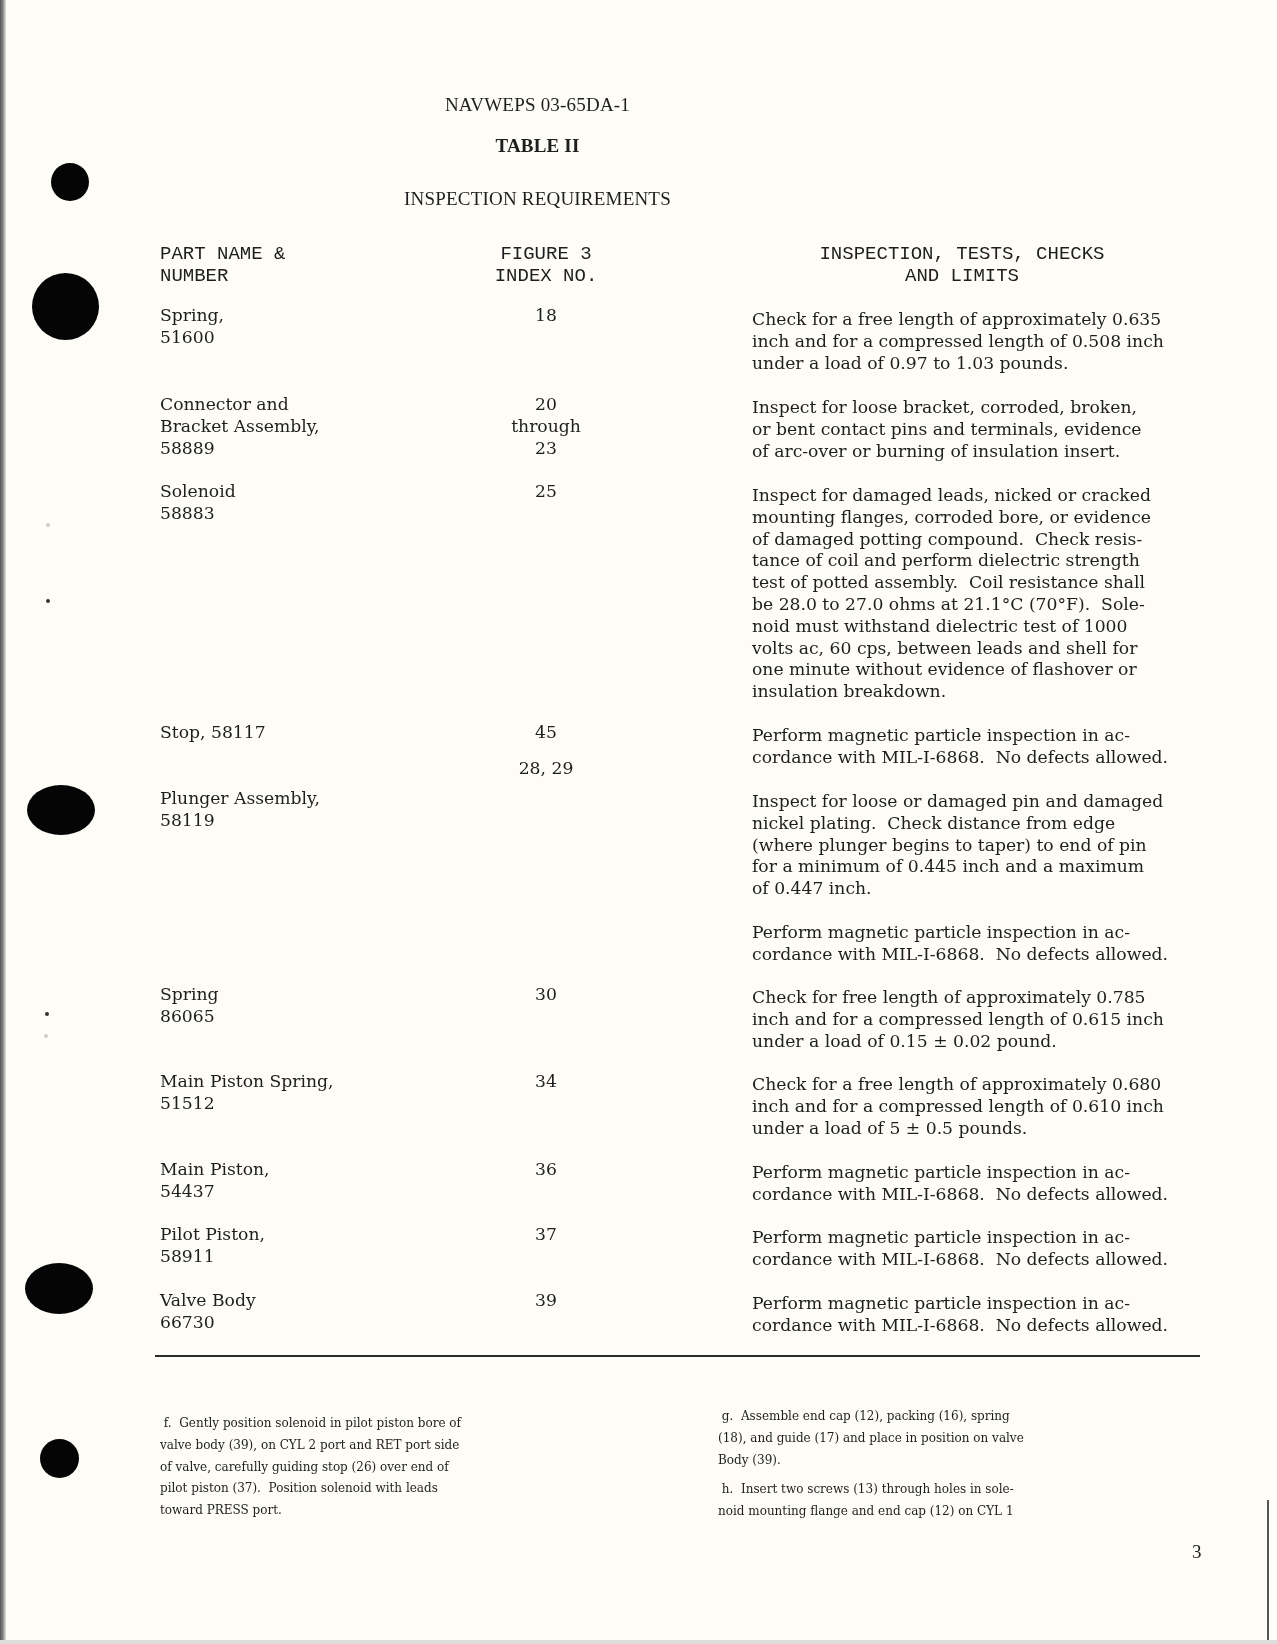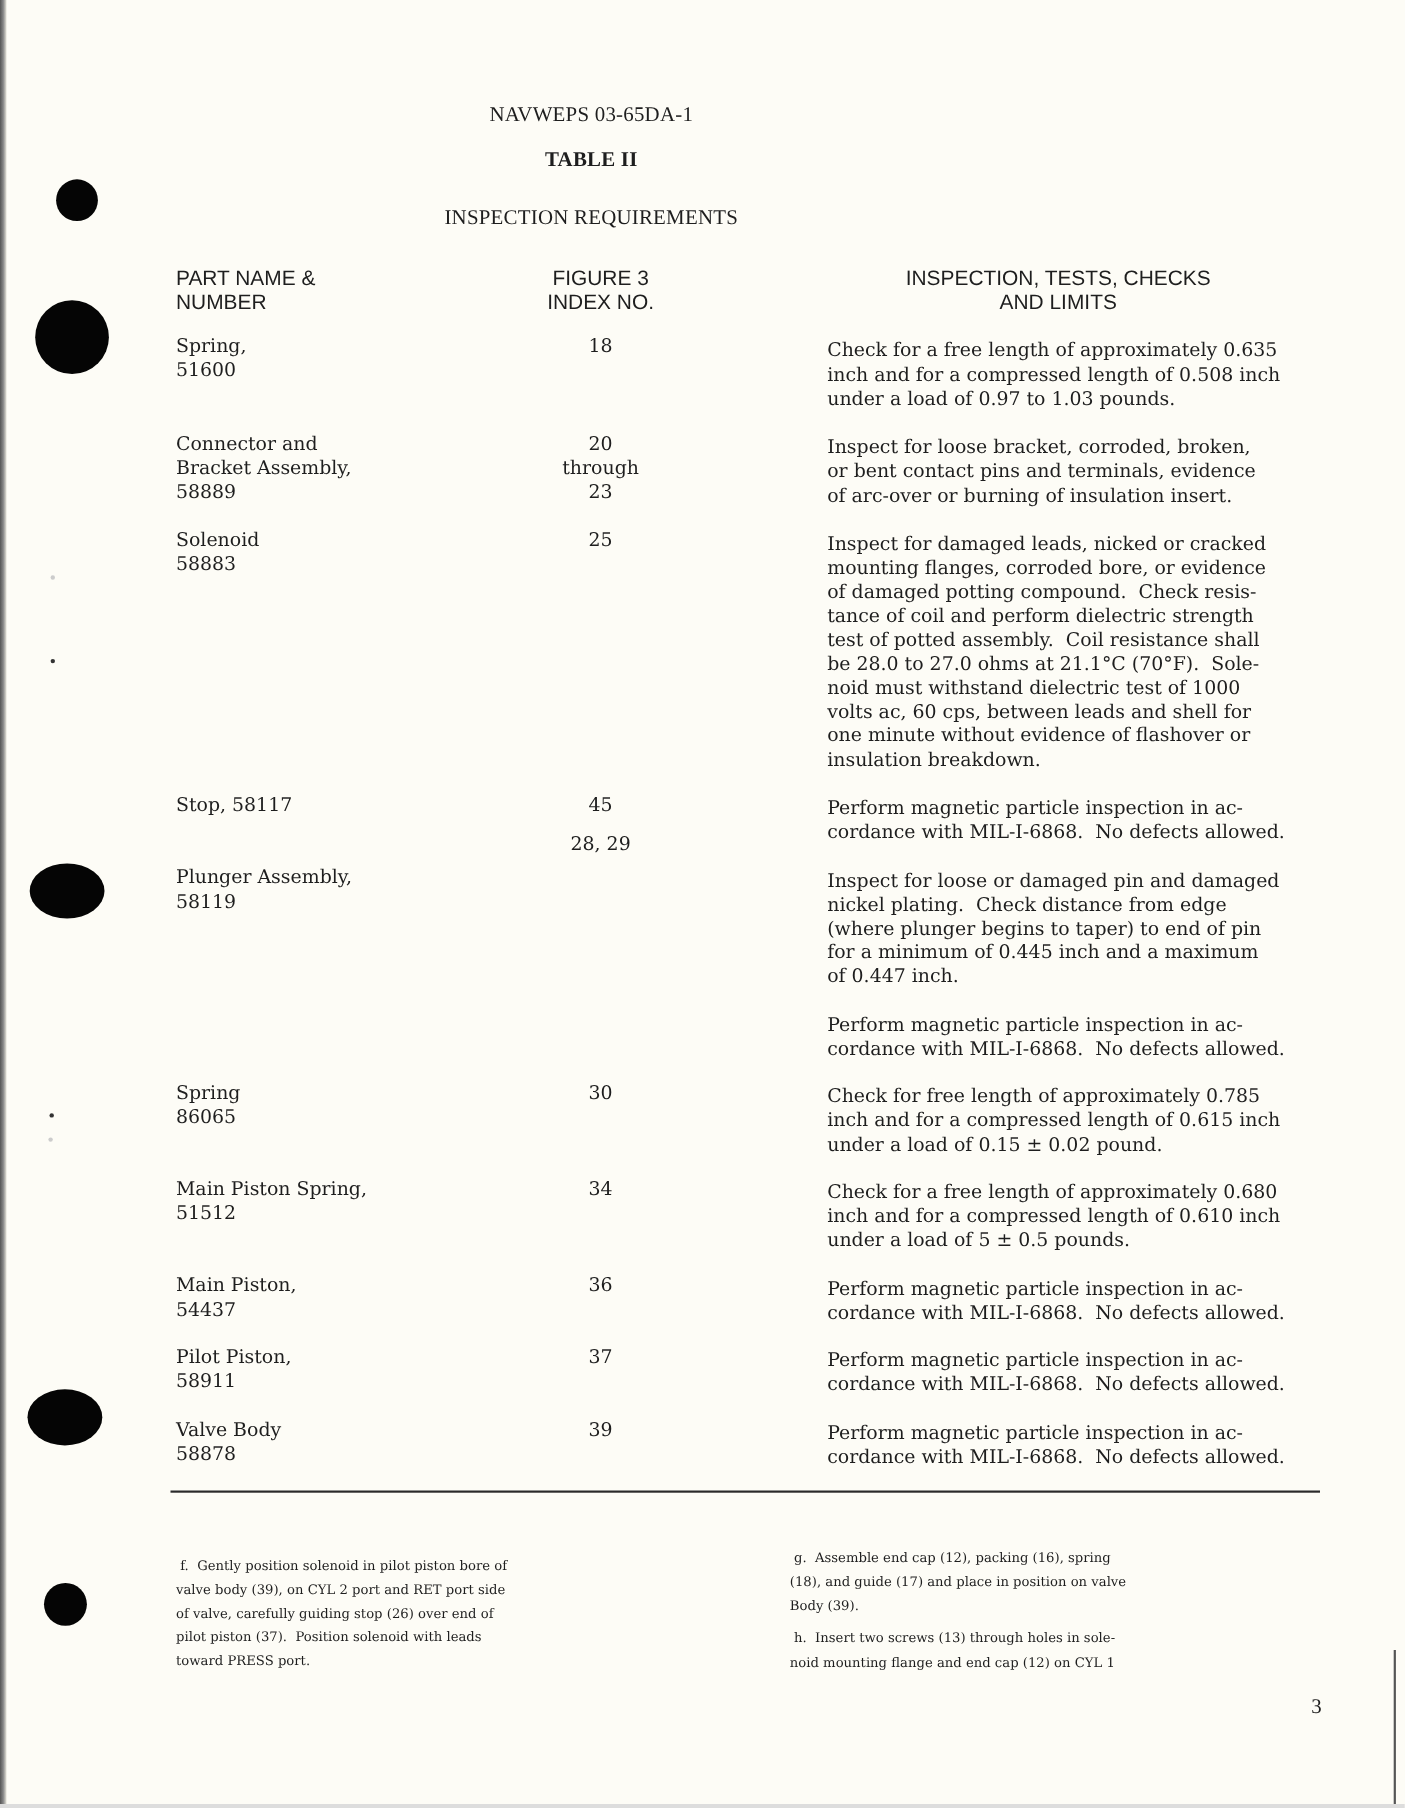--- a/index.html
+++ b/index.html
@@ -13,21 +13,21 @@
     background: linear-gradient(to right, #555 0, #888 3px, #e8e6dc 6px); }
   .edge-right { position: absolute; right: 8px; top: 1500px; width: 2px; height: 144px; background: #555; }
   .edge-bottom { position: absolute; left: 0; bottom: 0; width: 1277px; height: 4px; background: #ddd; }
   .hole { position: absolute; background: #050505; border-radius: 50%; }
   .speck { position: absolute; width: 4px; height: 4px; border-radius: 50%; background: #333; }
   .speck.light { background: #ccc; }
 
   .hdr { position: absolute; left: 0; width: 1075px; text-align: center;
     font-family: "Liberation Serif", serif; font-size: 19px; letter-spacing: 0.2px; }
 
-  .col-h { position: absolute; font-family: Liberation Sans, sans-serif; font-size: 19px; line-height: 22px; }
+  .col-h { position: absolute; font-family: Liberation Mono, monospace; font-size: 19px; line-height: 22px; }
 
   .cell { position: absolute; font-size: 17.2px; line-height: 21.8px; white-space: pre; }
   .part { left: 160px; }
   .idx { left: 468px; width: 156px; text-align: center; }
   .insp { left: 752px; }
 
   .rule { position: absolute; left: 155px; top: 1355px; width: 1045px; height: 2px; background: #2a2a2a; }
 
   .para { position: absolute; font-size: 12px; line-height: 21.8px; white-space: pre; }
   .pageno { position: absolute; left: 1192px; top: 1541px; font-family: "Liberation Serif", serif; font-size: 19px; }
@@ -147,21 +147,21 @@
   <div>
     <div class="cell part" style="top:1224px;">Pilot Piston,
 58911</div>
     <div class="cell idx" style="top:1224px;">37</div>
     <div class="cell insp" style="top:1227px;">Perform magnetic particle inspection in ac-
 cordance with MIL-I-6868.  No defects allowed.</div>
   </div>
 
   <div>
     <div class="cell part" style="top:1290px;">Valve Body
-58878</div>
+66730</div>
     <div class="cell idx" style="top:1290px;">39</div>
     <div class="cell insp" style="top:1293px;">Perform magnetic particle inspection in ac-
 cordance with MIL-I-6868.  No defects allowed.</div>
   </div>
 </div>
 
 <div class="rule"></div>
 
 <div class="para" style="left:160px;top:1413px;"> f.  Gently position solenoid in pilot piston bore of
 valve body (39), on CYL 2 port and RET port side

